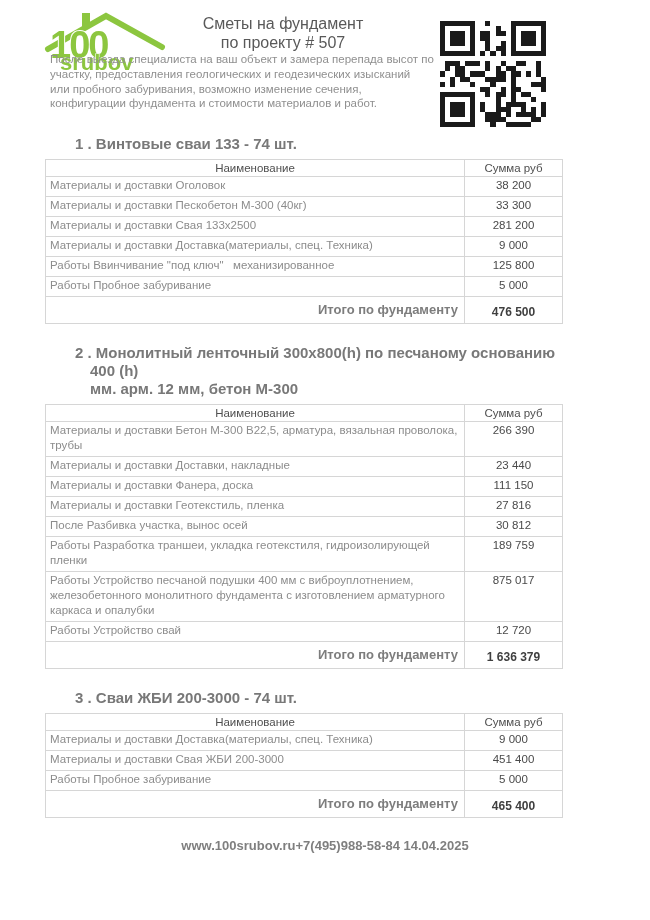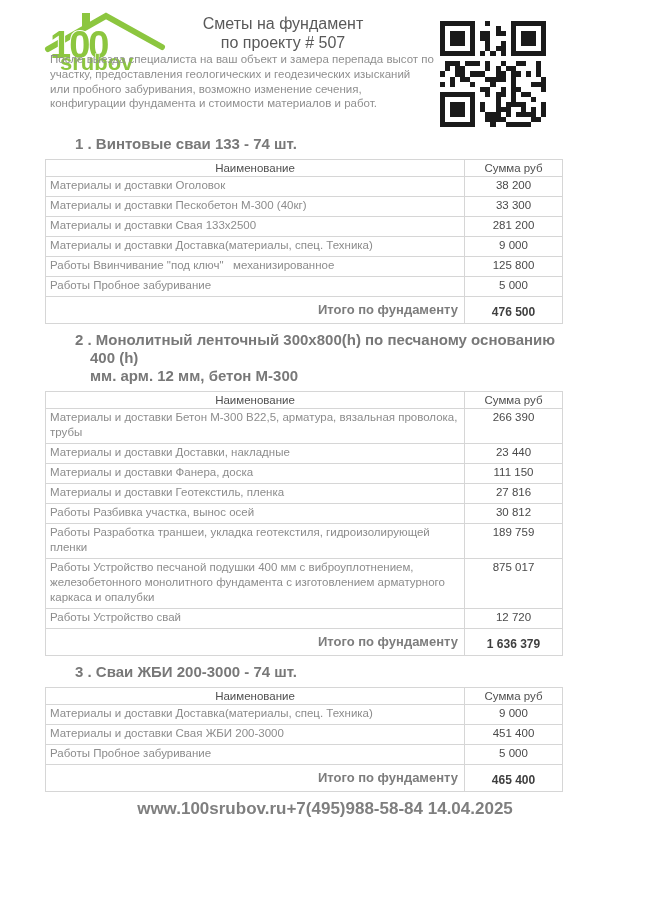--- a/index.html
+++ b/index.html
@@ -24,21 +24,21 @@
   }
   
   .main { position:absolute; left:45px; top:135px; width:517px; }
   .section-heading {
     color:#787878; font-weight:bold; font-size:15px; line-height:18px;
     margin:0 0 6px 0; padding-left:45px; text-indent:-15px;
     white-space:pre-line;
   }
   .est-table {
     border-collapse:collapse; width:517px; table-layout:fixed;
-    margin-bottom:7px;
+    margin-bottom:20px;
   }
   .est-table col.c1 { width:419px; }
   .est-table col.c2 { width:98px; }
   .est-table th, .est-table td { border:1px solid #d6d6d6; }
   .est-table th {
     font-weight:normal; color:#4f4f4f; font-size:11.5px;
     padding:1px 4px 2px; text-align:center; height:17px;
   }
   .est-table td.name-cell {
     color:#8c8c8c; font-size:11.5px; line-height:15px;
@@ -53,21 +53,21 @@
   .est-table td.total-label {
     text-align:right; font-weight:bold; color:#7d7d7d;
     font-size:13px; padding:2px 6px 3px; line-height:15px;
   }
   .est-table td.total-value {
     text-align:center; font-weight:bold; color:#3f3f3f;
     font-size:12px; padding:8px 4px 3px; line-height:15px; white-space:nowrap;
   }
   .page-footer {
     width:560px; margin-top:3px; text-align:center;
-    color:#7f7f7f; font-weight:bold; font-size:17px;
+    color:#7f7f7f; font-weight:bold; font-size:13px;
   }
 </style>
 </head>
 <body>
 
 <div class="logo-box">
   <svg width="136" height="64" viewBox="0 0 136 64">
     <rect x="44" y="5" width="8" height="15" fill="#8CC63F"></rect>
     <path d="M 10 41 L 68 8 L 124 39" fill="none" stroke="#8CC63F" stroke-width="6" stroke-linecap="round"></path>
     <text x="12" y="50" font-size="38" font-weight="bold" letter-spacing="-2" fill="#8CC63F" stroke="#ffffff" stroke-width="2" paint-order="stroke">100</text>
@@ -376,21 +376,21 @@
           </tr>
           <tr>
             <td class="name-cell">Материалы и доставки Фанера, доска</td>
             <td class="sum-cell">111 150</td>
           </tr>
           <tr>
             <td class="name-cell">Материалы и доставки Геотекстиль, пленка</td>
             <td class="sum-cell">27 816</td>
           </tr>
           <tr>
-            <td class="name-cell">Работы Разбивка участка, вынос осей</td>
+            <td class="name-cell">После Разбивка участка, вынос осей</td>
             <td class="sum-cell">30 812</td>
           </tr>
           <tr>
             <td class="name-cell">Работы Разработка траншеи, укладка геотекстиля, гидроизолирующей пленки</td>
             <td class="sum-cell">189 759</td>
           </tr>
           <tr>
             <td class="name-cell">Работы Устройство песчаной подушки 400 мм с виброуплотнением, железобетонного монолитного фундамента с изготовлением арматурного каркаса и опалубки</td>
             <td class="sum-cell">875 017</td>
           </tr>

